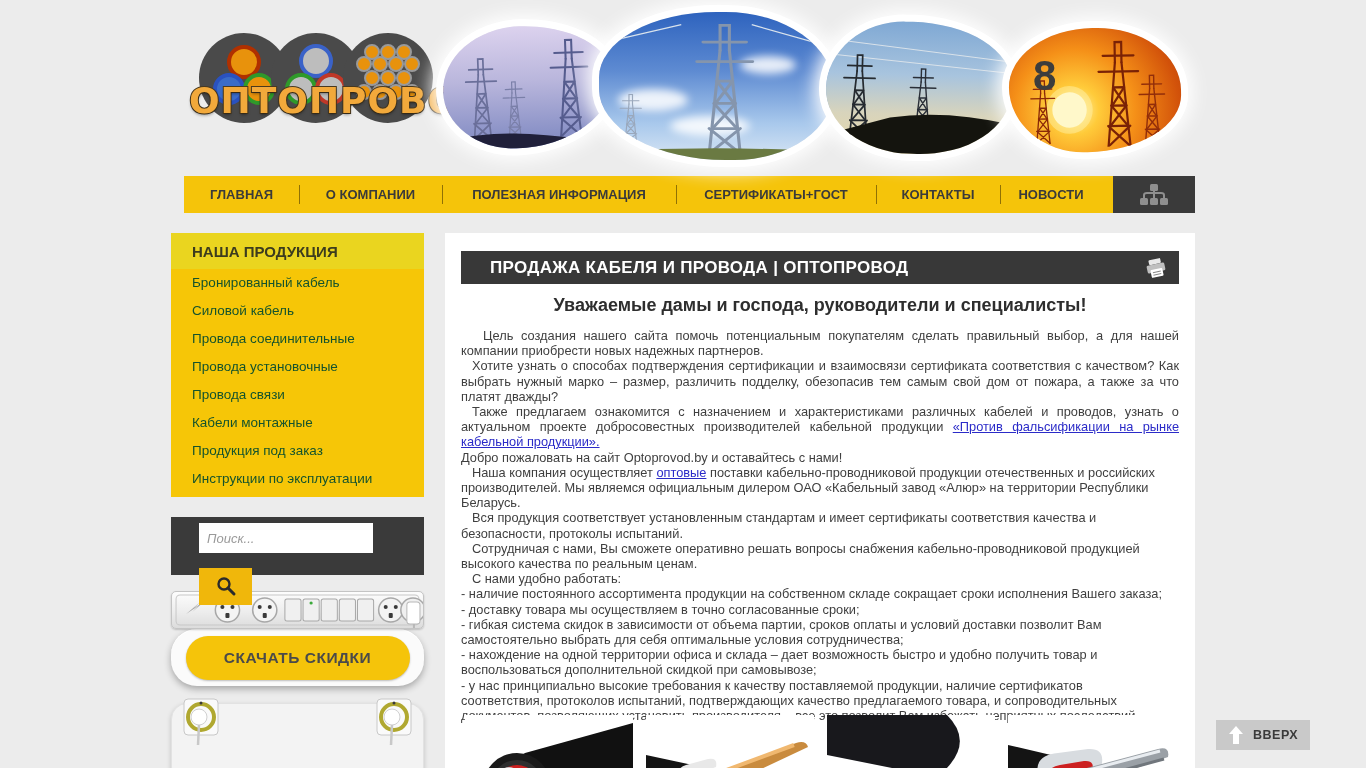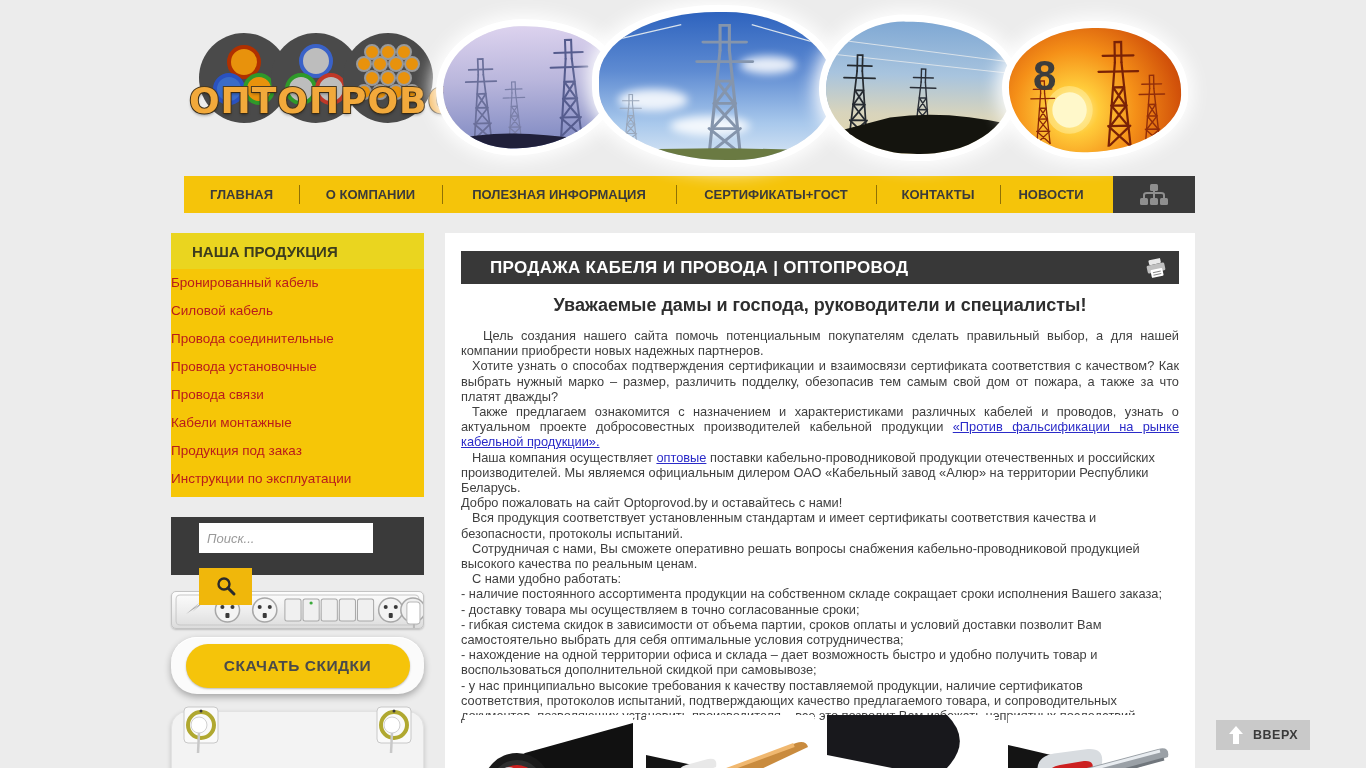--- a/index.html
+++ b/index.html
@@ -65,36 +65,36 @@
 
   
   .page-body{display:flex;align-items:flex-start;margin-top:20px;}
   .sidebar{width:253px;flex:none;}
   .main{width:750px;margin-left:21px;background:#fff;min-height:560px;position:relative;padding:18px 16px 0 16px;}
 
   
   .products-header{background:var(--accent2);height:36px;display:flex;align-items:center;
     padding-left:21px;font-size:15px;font-weight:bold;color:#3C3C1E;}
   .products-list{list-style:none;background:#F6C607;padding:0 0 4px 0;}
-  .products-list li{height:28px;line-height:28px;font-size:13.5px;
-    color:#b91c1c;cursor:pointer;}
+  .products-list li{height:28px;line-height:28px;padding-left:21px;font-size:13.5px;
+    color:#14532d;cursor:pointer;}
 
   .search-wrap{margin-top:20px;background:#3A3A3A;height:58px;position:relative;}
   .search-input{position:absolute;left:28px;top:6px;width:174px;height:30px;border:none;
     padding:0 8px;font-size:13px;font-style:italic;color:#555;outline:none;
     font-family:"Liberation Sans",sans-serif;}
   .search-input::placeholder{color:#9A9A9A;font-style:italic;}
   .search-btn{position:absolute;left:28px;top:51px;width:53px;height:37px;border:none;
     background:#F0B70B;cursor:pointer;display:flex;align-items:center;justify-content:center;z-index:2;}
 
   .power-strip{margin-top:16px;height:38px;border:1px solid #C4C4C4;border-radius:5px;
     background:linear-gradient(180deg,#FDFDFD 0%,#EDEDED 55%,#DCDCDC 100%);
     box-shadow:0 1px 2px rgba(0,0,0,.2);position:relative;}
 
-  .discount-panel{margin-top:8px;height:57px;background:#FBFBFB;border-radius:26px;
+  .discount-panel{height:57px;background:#FBFBFB;border-radius:26px;
     box-shadow:0 3px 7px rgba(0,0,0,.3), inset 0 1px 0 #fff;
     display:flex;align-items:center;justify-content:center;}
   .discount-btn{width:224px;height:44px;border:none;border-radius:22px;background:var(--accent);
     font-size:15.5px;font-weight:bold;color:#4A4A4A;letter-spacing:.5px;cursor:pointer;
     font-family:"Liberation Sans",sans-serif;box-shadow:0 1px 2px rgba(0,0,0,.25);}
 
   .socket-panel{margin-top:17px;height:80px;background:#F3F3F3;border:1px solid #E2E2E2;
     border-radius:16px;position:relative;box-shadow:0 2px 5px rgba(0,0,0,.18);}
   .socket{position:absolute;top:-7px;width:38px;height:48px;}
   .socket.left{left:10px;} .socket.right{right:10px;}
@@ -346,24 +346,24 @@
           </svg>
         </button>
       </div>
 
       <div class="greeting">Уважаемые дамы и господа, руководители и специалисты!</div>
 
       <div class="copy">
         <p class="para ind1">Цель создания нашего сайта помочь потенциальным покупателям сделать правильный выбор, а для нашей компании приобрести новых надежных партнеров.</p>
         <p class="para ind2">Хотите узнать о способах подтверждения сертификации и взаимосвязи сертификата соответствия с качеством? Как выбрать нужный марко – размер, различить подделку, обезопасив тем самым свой дом от пожара, а также за что платят дважды?</p>
         <p class="para ind2"><span>Также предлагаем ознакомится с назначением и характеристиками различных кабелей и проводов, узнать о актуальном проекте добросовестных производителей кабельной продукции </span><a>«Против фальсификации на рынке кабельной продукции».</a></p>
+        <p class="pline">Добро пожаловать на сайт Optoprovod.by и оставайтесь с нами!</p>
         <p class="pline ind2"><span>Наша компания осуществляет </span><a>оптовые</a><span> поставки кабельно-проводниковой продукции отечественных и российских
 производителей. Мы являемся официальным дилером ОАО «Кабельный завод «Алюр» на территории Республики
 Беларусь.</span></p>
-        <p class="pline">Добро пожаловать на сайт Optoprovod.by и оставайтесь с нами!</p>
         <p class="pline ind2">Вся продукция соответствует установленным стандартам и имеет сертификаты соответствия качества и
 безопасности, протоколы испытаний.</p>
         <p class="pline ind2">Сотрудничая с нами, Вы сможете оперативно решать вопросы снабжения кабельно-проводниковой продукцией
 высокого качества по реальным ценам.</p>
         <p class="pline ind2">С нами удобно работать:</p>
         <p class="pline">- наличие постоянного ассортимента продукции на собственном складе сокращает сроки исполнения Вашего заказа;</p>
         <p class="pline">- доставку товара мы осуществляем в точно согласованные сроки;</p>
         <p class="pline">- гибкая система скидок в зависимости от объема партии, сроков оплаты и условий доставки позволит Вам
 самостоятельно выбрать для себя оптимальные условия сотрудничества;</p>
         <p class="pline">- нахождение на одной территории офиса и склада – дает возможность быстро и удобно получить товар и

